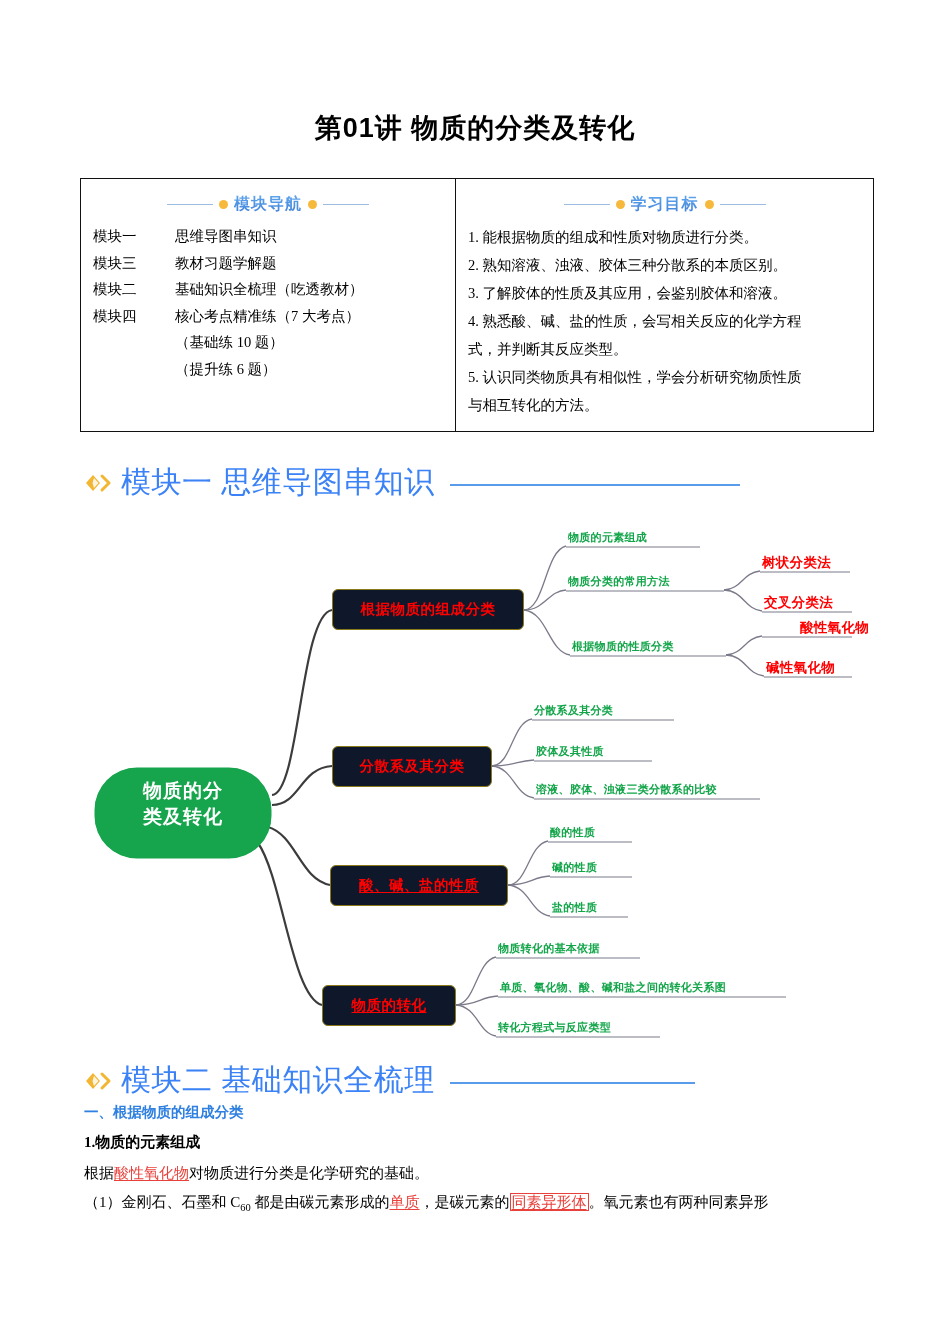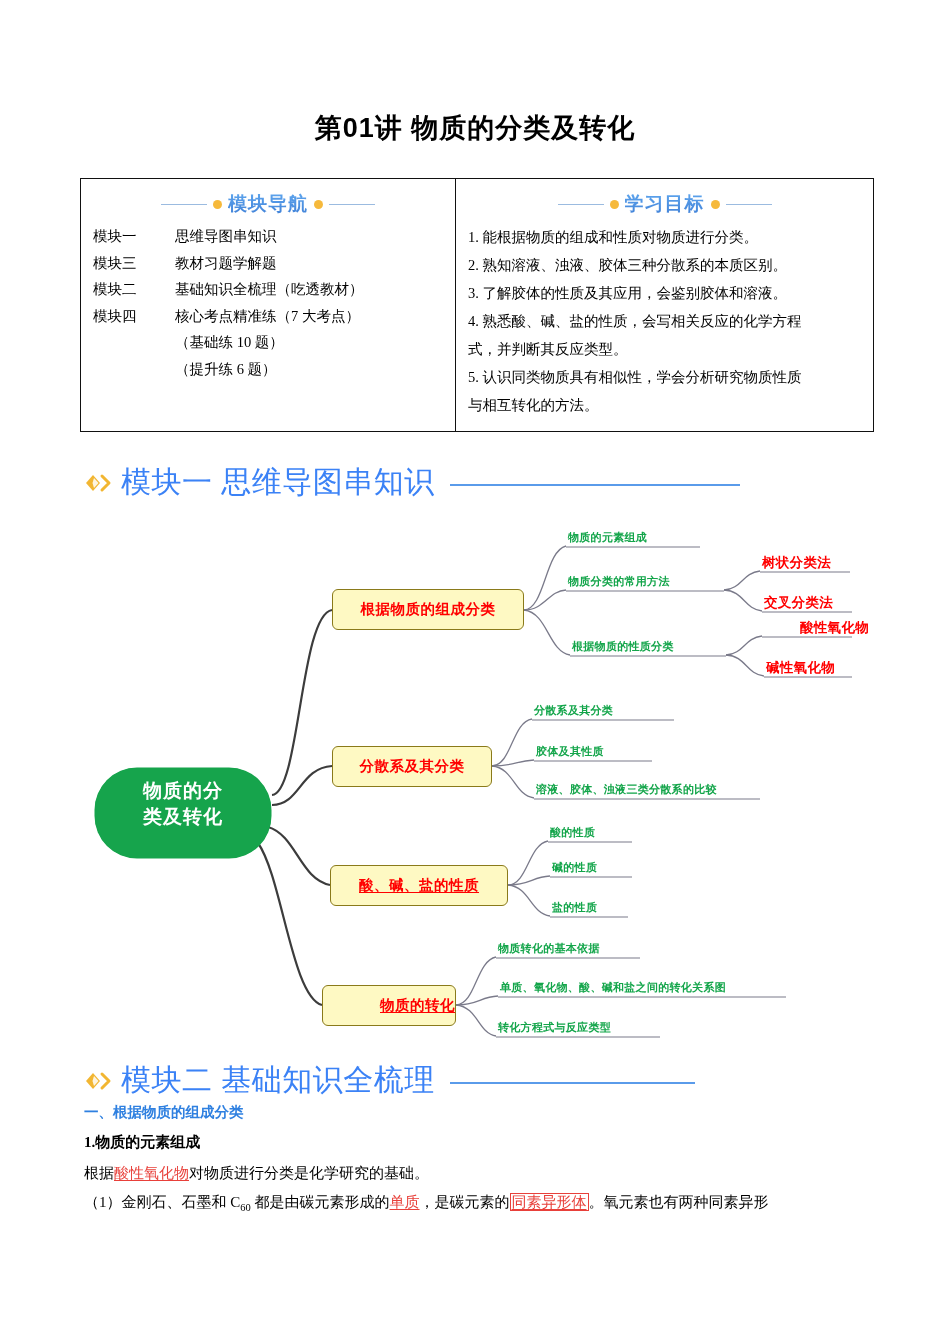--- a/index.html
+++ b/index.html
@@ -63,21 +63,21 @@
   }
   .cap-dot {
     width: 9px; height: 9px;
     border-radius: 50%;
     background: #f6b93b;
     flex: none;
   }
   .cap-text {
     font-family: Liberation Mono, monospace;
     font-weight: bold;
-    font-size: 19px;
+    font-size: 16px;
     color: #4a90e2;
     letter-spacing: 1px;
     background: linear-gradient(180deg, #5fa7ef 0%, #3f7fd6 100%);
     -webkit-background-clip: text;
     background-clip: text;
     -webkit-text-fill-color: transparent;
   }
 
   .mod-row {
     display: flex;
@@ -147,21 +147,21 @@
     color: #ffffff;
     border-radius: 42px;
     font-size: 19px;
     line-height: 26px;
     text-align: center;
     padding-top: 10px;
     letter-spacing: 1px;
     box-shadow: 0 0 0 0.5px #16a44c;
   }
   .mm-branch {
-    background: #fef9c3;
+    background: #0f172a;
     border: 1.6px solid #8a7a1a;
     border-radius: 6px;
     color: #ff0000;
     font-size: 14.5px;
     text-align: center;
     display: flex;
     align-items: center;
     justify-content: center;
     letter-spacing: 0.5px;
   }
@@ -364,21 +364,21 @@
 
   <div class="mm-node mm-branch" style="left:332px; top:84px; width:192px; height:41px;">
     <span>根据物质的组成分类</span>
   </div>
   <div class="mm-node mm-branch" style="left:332px; top:241px; width:160px; height:41px;">
     <span>分散系及其分类</span>
   </div>
   <div class="mm-node mm-branch ul" style="left:330px; top:360px; width:178px; height:41px;">
     <span>酸、碱、盐的性质</span>
   </div>
-  <div class="mm-node mm-branch ul" style="left:322px; top:480px; width:134px; height:41px;justify-content:flex-end;">
+  <div class="mm-node mm-branch ul" style="left:322px; top:480px; width:134px; height:41px;">
     <span>物质的转化</span>
   </div>
 
   <div class="mm-sub" style="left:568px; top:25px;">物质的元素组成</div>
   <div class="mm-sub" style="left:568px; top:69px;">物质分类的常用方法</div>
   <div class="mm-sub" style="left:572px; top:134px;">根据物质的性质分类</div>
 
   <div class="mm-leaf" style="left:762px; top:49px;">树状分类法</div>
   <div class="mm-leaf" style="left:764px; top:89px;">交叉分类法</div>
   <div class="mm-leaf" style="left:764px; top:114px;padding-left:36px;">酸性氧化物</div>

